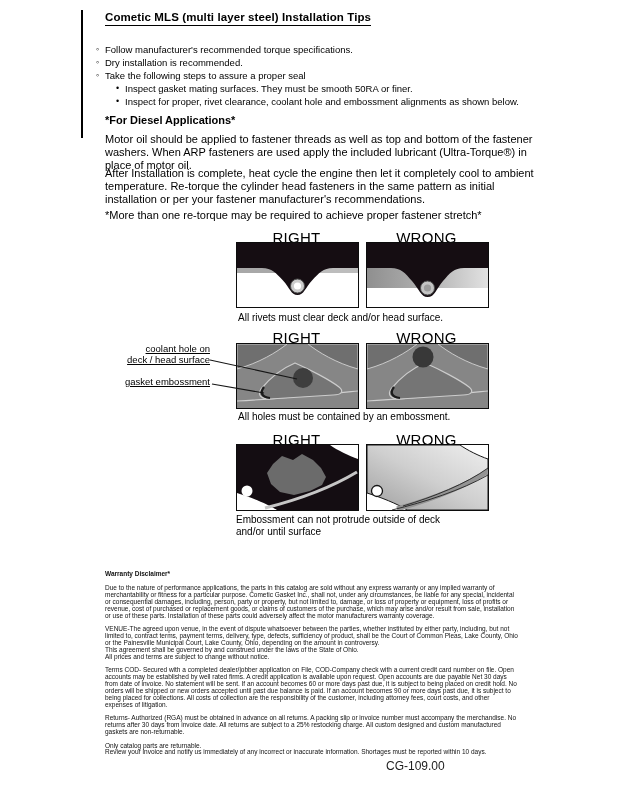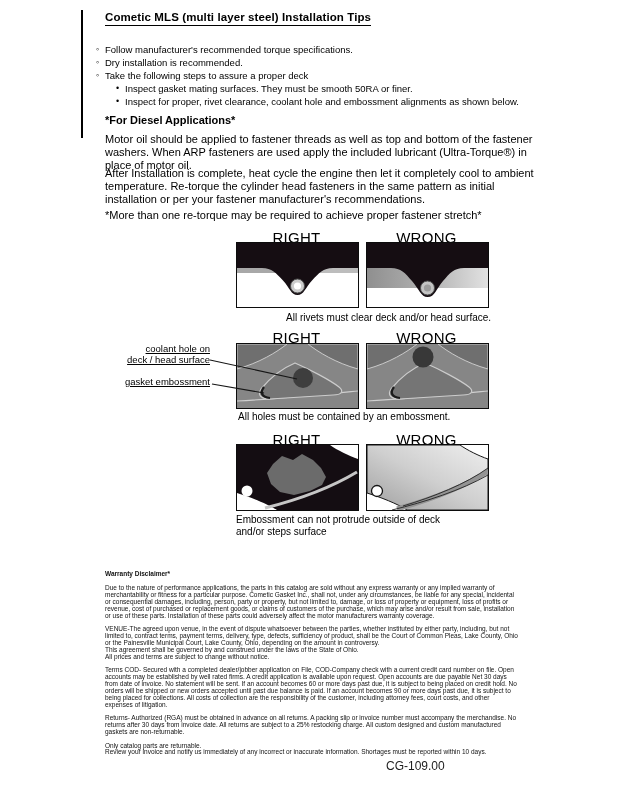--- a/index.html
+++ b/index.html
@@ -48,21 +48,21 @@
 
 <div class="page">
 
   <div class="left-rule"></div>
 
   <div class="title">Cometic MLS (multi layer steel) Installation Tips</div>
 
   <div class="bullets">
     <div class="b">Follow manufacturer's recommended torque specifications.</div>
     <div class="b">Dry installation is recommended.</div>
-    <div class="b">Take the following steps to assure a proper deck</div>
+    <div class="b">Take the following steps to assure a proper seal</div>
     <div class="sb">Inspect gasket mating surfaces.  They must be smooth 50RA or finer.</div>
     <div class="sb">Inspect for proper, rivet clearance, coolant hole and embossment alignments as shown below.</div>
   </div>
 
   <div class="diesel-h">*For Diesel Applications*</div>
   <div class="para p1">Motor oil should be applied to fastener threads as well as top and bottom of the fastener washers. When ARP fasteners are used apply the included lubricant (Ultra-Torque®) in place of motor oil.</div>
   <div class="para p2">After Installation is complete, heat cycle the engine then let it completely cool to ambient temperature. Re-torque the cylinder head fasteners in the same pattern as initial installation or per your fastener manufacturer's recommendations.</div>
   <div class="para note">*More than one re-torque may be required to achieve proper fastener stretch*</div>
 
   <div class="dg-label" style="left:236px; top:229px;">RIGHT</div>
@@ -87,21 +87,21 @@
             <stop offset="1" stop-color="#e2e2e2"></stop>
         </linearGradient>
       </defs>
       <rect width="121" height="64" fill="#ffffff"></rect>
       <rect x="0" y="25" width="121" height="20" fill="url(#w1g)"></rect>
       <path d="M0,0 H121 V25 H97 C87,25 83,30 76,38 C69,46 68,54 60.5,54 C54,54 52,46 45,38 C38,30 34,25 24,25 H0 Z" fill="#150d12"></path>
       <circle cx="60.5" cy="45" r="7" fill="#c4c4c4" stroke="#4d4d4d" stroke-width="1"></circle>
       <circle cx="60.5" cy="45" r="3.6" fill="#9c9c9c"></circle>
     </svg>
   </div>
-  <div class="caption" style="left:238px; top:312px;margin-left:48px;">All rivets must clear deck and/or head surface.</div>
+  <div class="caption" style="left:238px; top:312px;">All rivets must clear deck and/or head surface.</div>
 
   <div class="dg-label" style="left:236px; top:329px;">RIGHT</div>
   <div class="dg-label" style="left:366px; top:329px;">WRONG</div>
 
   <div class="annot" style="left:100px; top:344px; width:110px;">
     <div>coolant hole on</div>
     <div>deck / head surface</div>
   </div>
   <div class="annot" style="left:95px; top:377px; width:115px;">
     <div>gasket embossment</div>
@@ -159,21 +159,21 @@
       <rect width="121" height="65" fill="#ffffff"></rect>
       <path d="M0,0 H93 C100,5 112,11 121,14 V65 H40 C31,59 13,52 0,48 Z" fill="url(#w3g)" stroke="#161616" stroke-width="1"></path>
       <path d="M30,64 C62,55 97,42 121,26" stroke="#939393" stroke-width="5" fill="none"></path>
       <path d="M25,65 C58,57 95,45 121,30" stroke="#222222" stroke-width="0.9" fill="none"></path>
       <path d="M36,61 C66,52 99,39 121,23" stroke="#222222" stroke-width="0.9" fill="none"></path>
       <circle cx="10" cy="46" r="5.5" fill="#ffffff" stroke="#141414" stroke-width="1.3"></circle>
     </svg>
   </div>
   <div class="caption" style="left:236px; top:514px;">
     <div>Embossment can not protrude outside of deck</div>
-    <div>and/or steps surface</div>
+    <div>and/or until surface</div>
   </div>
 
   <div class="disclaimer">
     <div class="dh">Warranty Disclaimer*</div>
     <div class="dp">Due to the nature of performance applications, the parts in this catalog are sold without any express warranty or any implied warranty of merchantability or fitness for a particular purpose.  Cometic Gasket Inc., shall not, under any circumstances, be liable for any special, incidental or consequential damages, including, person, party or property, but not limited to, damage, or loss of property or equipment, loss of profits or revenue, cost of purchased or replacement goods, or claims of customers of the purchase, which may arise and/or result from sale, installation or use of these parts.  Installation of these parts could adversely affect the motor manufacturers warranty coverage.</div>
     <div class="dl">VENUE-The agreed upon venue, in the event of dispute whatsoever between the parties, whether instituted by either party, including, but not limited to, contract terms, payment terms, delivery, type, defects, sufficiency of product, shall be the Court of Common Pleas, Lake County, Ohio or the Painesville Municipal Court, Lake County, Ohio, depending on the amount in controversy.</div>
     <div class="dl dgap">This agreement shall be governed by and construed under the laws of the State of Ohio.</div>
     <div class="dp">All prices and terms are subject to change without notice.</div>
     <div class="dp">Terms COD- Secured with a completed dealer/jobber application on File, COD-Company check with a current credit card number on file.  Open accounts may be established by well rated firms.  A credit application is available upon request.  Open accounts are due payable Net 30 days from date of invoice.  No statement will be sent.  If an account becomes 60 or more days past due, it is subject to being placed on credit hold.  No orders will be shipped or new orders accepted until past due balance is paid.  If an account becomes 90 or more days past due, it is subject to being placed for collections.  All costs of collection are the responsibility of the customer, including attorney fees, court costs, and other expenses of litigation.</div>
     <div class="dp">Returns- Authorized (RGA) must be obtained in advance on all returns.  A packing slip or invoice number must accompany the merchandise.  No returns after 30 days from invoice date.  All returns are subject to a 25% restocking charge.  All custom designed and custom manufactured gaskets are non-returnable.</div>

